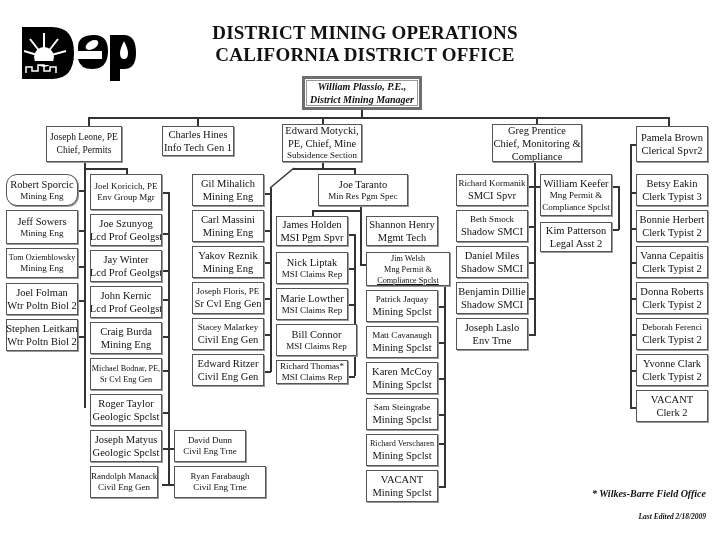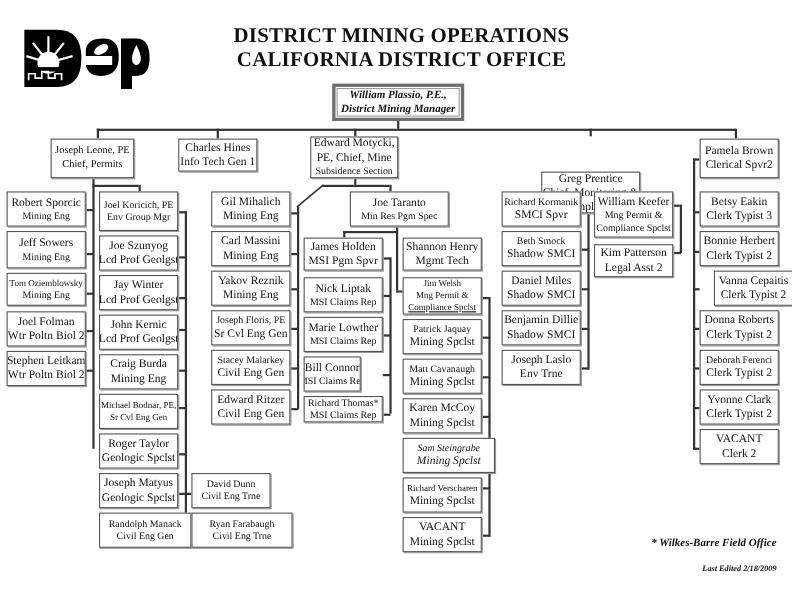--- a/index.html
+++ b/index.html
@@ -146,31 +146,31 @@
 </div>
 <div class="box" style="left:162px; top:126px; width:72px; height:30px;">
   <span>Charles Hines</span>
   <span>Info Tech Gen 1</span>
 </div>
 <div class="box" style="left:282px; top:124px; width:80px; height:38px;">
   <span>Edward Motycki,</span>
   <span>PE, Chief, Mine</span>
   <span class="small">Subsidence Section</span>
 </div>
-<div class="box" style="left:492px; top:124px; width:90px; height:38px;margin-top:32px;">
+<div class="box" style="left:492px; top:124px; width:90px; height:38px;">
   <span>Greg Prentice</span>
   <span>Chief, Monitoring &amp;</span>
   <span>Compliance</span>
 </div>
 <div class="box" style="left:636px; top:126px; width:72px; height:36px;">
   <span>Pamela Brown</span>
   <span>Clerical Spvr2</span>
 </div>
 
-<div class="box" style="left:6px; top:174px; width:72px; height:32px;">
+<div class="box" style="left:6px; top:174px; width:72px; height:32px;border-radius:11px;">
   <span>Robert Sporcic</span>
   <span class="small">Mining Eng</span>
 </div>
 <div class="box" style="left:6px; top:210px; width:72px; height:34px;">
   <span>Jeff Sowers</span>
   <span class="small">Mining Eng</span>
 </div>
 <div class="box" style="left:6px; top:248px; width:72px; height:30px;">
   <span class="xs">Tom Oziemblowsky</span>
   <span class="small">Mining Eng</span>
@@ -209,21 +209,21 @@
   <span class="xs">Sr Cvl Eng Gen</span>
 </div>
 <div class="box" style="left:90px; top:394px; width:72px; height:32px;">
   <span>Roger Taylor</span>
   <span>Geologic Spclst</span>
 </div>
 <div class="box" style="left:90px; top:430px; width:72px; height:32px;">
   <span>Joseph Matyus</span>
   <span>Geologic Spclst</span>
 </div>
-<div class="box" style="left:90px; top:466px; width:84px; height:32px;">
+<div class="box" style="left:90px; top:466px; width:68px; height:32px;">
   <span class="small">Randolph Manack</span>
   <span class="small">Civil Eng Gen</span>
 </div>
 
 <div class="box" style="left:174px; top:430px; width:72px; height:32px;">
   <span class="small">David Dunn</span>
   <span class="small">Civil Eng Trne</span>
 </div>
 <div class="box" style="left:174px; top:466px; width:92px; height:32px;">
   <span class="small">Ryan Farabaugh</span>
@@ -265,52 +265,52 @@
   <span>MSI Pgm Spvr</span>
 </div>
 <div class="box" style="left:276px; top:252px; width:72px; height:32px;">
   <span>Nick Liptak</span>
   <span class="small">MSI Claims Rep</span>
 </div>
 <div class="box" style="left:276px; top:288px; width:72px; height:32px;">
   <span>Marie Lowther</span>
   <span class="small">MSI Claims Rep</span>
 </div>
-<div class="box" style="left:276px; top:324px; width:52px; height:32px;">
+<div class="box" style="left:276px; top:324px; width:81px; height:32px;">
   <span>Bill Connor</span>
   <span class="small">MSI Claims Rep</span>
 </div>
 <div class="box" style="left:276px; top:360px; width:72px; height:24px;">
   <span class="small">Richard Thomas*</span>
   <span class="small">MSI Claims Rep</span>
 </div>
 
 <div class="box" style="left:366px; top:216px; width:72px; height:30px;">
   <span>Shannon Henry</span>
   <span>Mgmt Tech</span>
 </div>
 
-<div class="box" style="left:366px; top:252px; width:72px; height:34px;justify-content:flex-end;">
+<div class="box" style="left:366px; top:252px; width:84px; height:34px;">
   <span class="xs">Jim Welsh</span>
   <span class="xs">Mng Permit &amp;</span>
   <span class="xs" style="text-decoration:underline;">Compliance Spclst</span>
 </div>
 <div class="box" style="left:366px; top:290px; width:72px; height:32px;">
   <span class="small">Patrick Jaquay</span>
   <span>Mining Spclst</span>
 </div>
 <div class="box" style="left:366px; top:326px; width:72px; height:32px;">
   <span class="small">Matt Cavanaugh</span>
   <span>Mining Spclst</span>
 </div>
 <div class="box" style="left:366px; top:362px; width:72px; height:32px;">
   <span>Karen McCoy</span>
   <span>Mining Spclst</span>
 </div>
-<div class="box" style="left:366px; top:398px; width:84px; height:32px;font-style:italic;">
+<div class="box" style="left:366px; top:398px; width:72px; height:32px;">
   <span class="small">Sam Steingrabe</span>
   <span>Mining Spclst</span>
 </div>
 <div class="box" style="left:366px; top:434px; width:72px; height:32px;">
   <span class="xs">Richard Verscharen</span>
   <span>Mining Spclst</span>
 </div>
 <div class="box" style="left:366px; top:470px; width:72px; height:32px;">
   <span>VACANT</span>
   <span>Mining Spclst</span>
@@ -348,21 +348,21 @@
 </div>
 
 <div class="box" style="left:636px; top:174px; width:72px; height:32px;">
   <span>Betsy Eakin</span>
   <span>Clerk Typist 3</span>
 </div>
 <div class="box" style="left:636px; top:210px; width:72px; height:32px;">
   <span>Bonnie Herbert</span>
   <span>Clerk Typist 2</span>
 </div>
-<div class="box" style="left:636px; top:246px; width:72px; height:32px;margin-left:13px;">
+<div class="box" style="left:636px; top:246px; width:72px; height:32px;">
   <span>Vanna Cepaitis</span>
   <span>Clerk Typist 2</span>
 </div>
 <div class="box" style="left:636px; top:282px; width:72px; height:32px;">
   <span>Donna Roberts</span>
   <span>Clerk Typist 2</span>
 </div>
 <div class="box" style="left:636px; top:318px; width:72px; height:32px;">
   <span class="small">Deborah Ferenci</span>
   <span>Clerk Typist 2</span>

